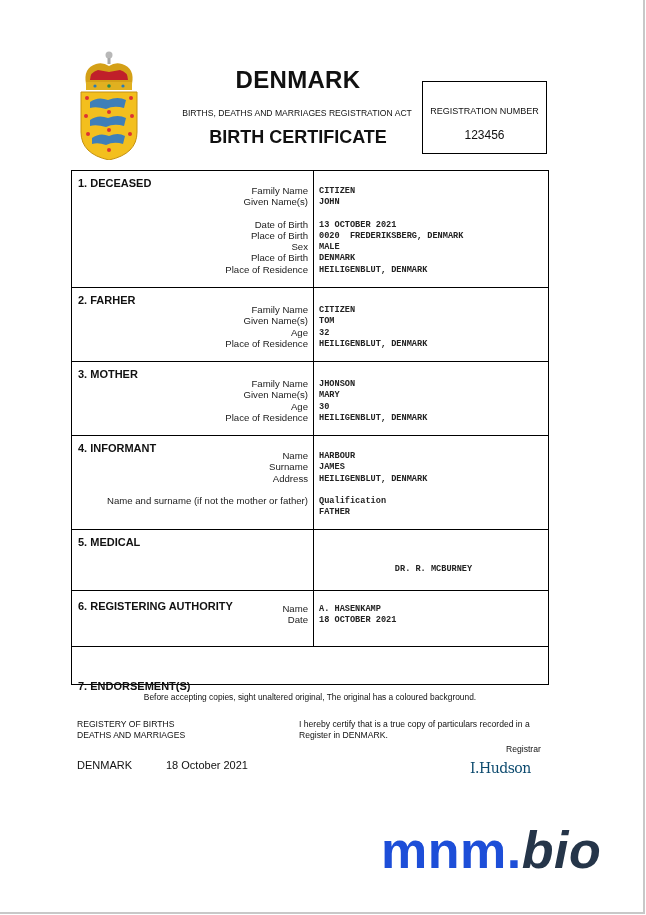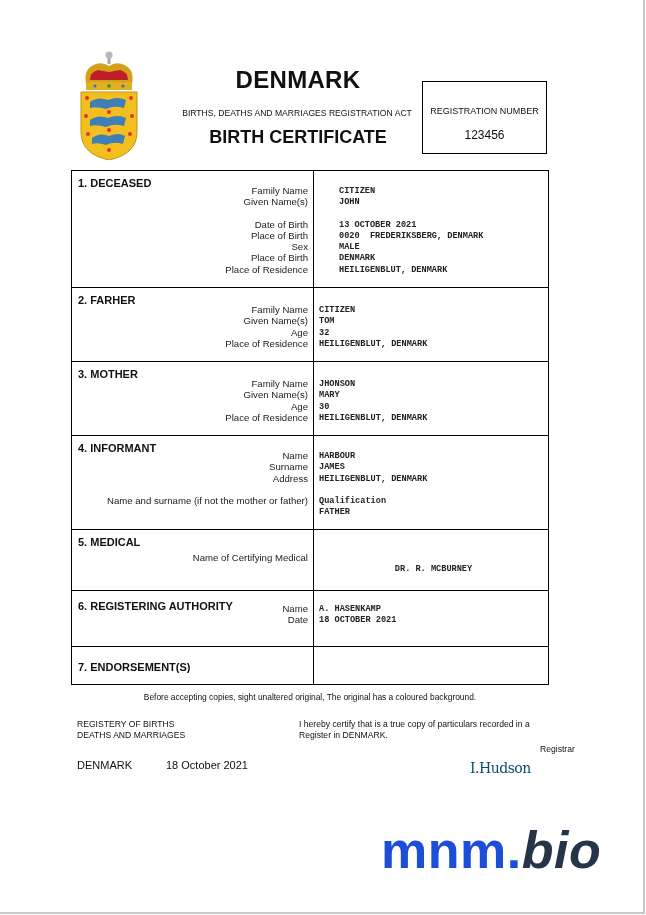--- a/index.html
+++ b/index.html
@@ -20,21 +20,21 @@
   .lcol { width: 242px; border-right: 1px solid #000; position: relative; box-sizing: border-box; }
   .rcol { flex: 1; box-sizing: border-box; padding-left: 5px; }
   .sec-title { position: absolute; left: 6px; top: 6px; font-size: 11px; font-weight: bold; }
   .lbls { text-align: right; padding-right: 5px; font-size: 9.6px; line-height: 11.3px; color: #222; }
   .vals { font-family: "Liberation Mono", monospace; font-weight: bold; font-size: 8.6px; line-height: 11.3px; color: #222; white-space: pre; }
   .gap { height: 11px; }
 
   .footer-note { position: absolute; left: 71px; width: 478px; top: 692px; text-align: center; font-size: 8.4px; font-weight: normal; }
   .reg-office { position: absolute; left: 77px; top: 719px; font-size: 8.6px; line-height: 10.5px; }
   .certify { position: absolute; left: 299px; top: 719px; font-size: 8.6px; line-height: 10.5px; width: 250px; }
-  .registrar { position: absolute; left: 506px; top: 744px; font-size: 8.6px; margin-left: 34px; }
+  .registrar { position: absolute; left: 506px; top: 744px; font-size: 8.6px; }
   .signature { position: absolute; left: 470px; top: 760px; font-family: "DejaVu Serif", serif; font-size: 14px; color: #0c4a6e; letter-spacing: -0.5px; }
   .place { position: absolute; left: 77px; top: 759px; font-size: 11px; }
   .date { position: absolute; left: 166px; top: 759px; font-size: 11px; }
   .watermark { position: absolute; left: 381px; top: 820px; font-size: 52px; font-weight: bold; letter-spacing: 0.5px; }
   .wm-a { color: #1d4ed8; }
   .wm-b { color: #253549; font-style: italic; }
 </style>
 </head>
 <body>
 
@@ -67,21 +67,21 @@
 <div class="title t-country">DENMARK</div>
 <div class="title t-act">BIRTHS,  DEATHS AND MARRIAGES REGISTRATION ACT</div>
 <div class="title t-cert">BIRTH CERTIFICATE</div>
 
 <div class="reg-box">
   <div class="reg-label">REGISTRATION NUMBER</div>
   <div class="reg-num">123456</div>
 </div>
 
 <div class="table" id="cert-table">
-    <div class="row" style="height: 116px; gap: 20px;">
+    <div class="row" style="height: 116px;">
       <div class="lcol">
         <div class="sec-title">1. DECEASED</div>
         <div class="lbls" style="padding-top: 14px;">
           <div>Family Name</div>
           <div>Given Name(s)</div>
           <div class="gap"></div>
           <div>Date of Birth</div>
           <div>Place of Birth</div>
           <div>Sex</div>
           <div>Place of Birth</div>
@@ -132,40 +132,39 @@
         </div>
       </div>
       <div class="rcol">
         <div class="vals" style="padding-top: 15px;"><div style="min-height: 11.3px;">HARBOUR</div><div style="min-height: 11.3px;">JAMES</div><div style="min-height: 11.3px;">HEILIGENBLUT, DENMARK</div><div class="gap"></div><div style="min-height: 11.3px;">Qualification</div><div style="min-height: 11.3px;">FATHER</div></div>
       </div>
     </div>
     <div class="row" style="height: 60px;">
       <div class="lcol">
         <div class="sec-title">5. MEDICAL</div>
         <div class="lbls" style="padding-top: 22px;">
-          <div>Name of Certifying Medical</div>
         </div>
       </div>
       <div class="rcol">
         <div class="vals" style="padding-top: 23px;"><div style="min-height: 11.3px;"></div><div style="min-height: 11.3px; text-align: center;">DR. R. MCBURNEY</div></div>
       </div>
     </div>
     <div class="row" style="height: 55px;">
       <div class="lcol">
         <div class="sec-title" style="top: 9px;">6. REGISTERING AUTHORITY</div>
         <div class="lbls" style="padding-top: 12px;">
           <div>Name</div>
           <div>Date</div>
         </div>
       </div>
       <div class="rcol">
         <div class="vals" style="padding-top: 13px;"><div style="min-height: 11.3px;">A. HASENKAMP</div><div style="min-height: 11.3px;">18 OCTOBER 2021</div></div>
       </div>
     </div>
-    <div class="row" style="height: 37px;">
+    <div class="row" style="height: 37px; align-items: center;">
       <div class="lcol">
         <div class="sec-title" style="top: 14px;">7. ENDORSEMENT(S)</div>
         <div class="lbls" style="padding-top: 0px;"></div>
       </div>
       <div class="rcol">
         <div class="vals" style="padding-top: 1px;"></div>
       </div>
     </div>
   </div>
 

